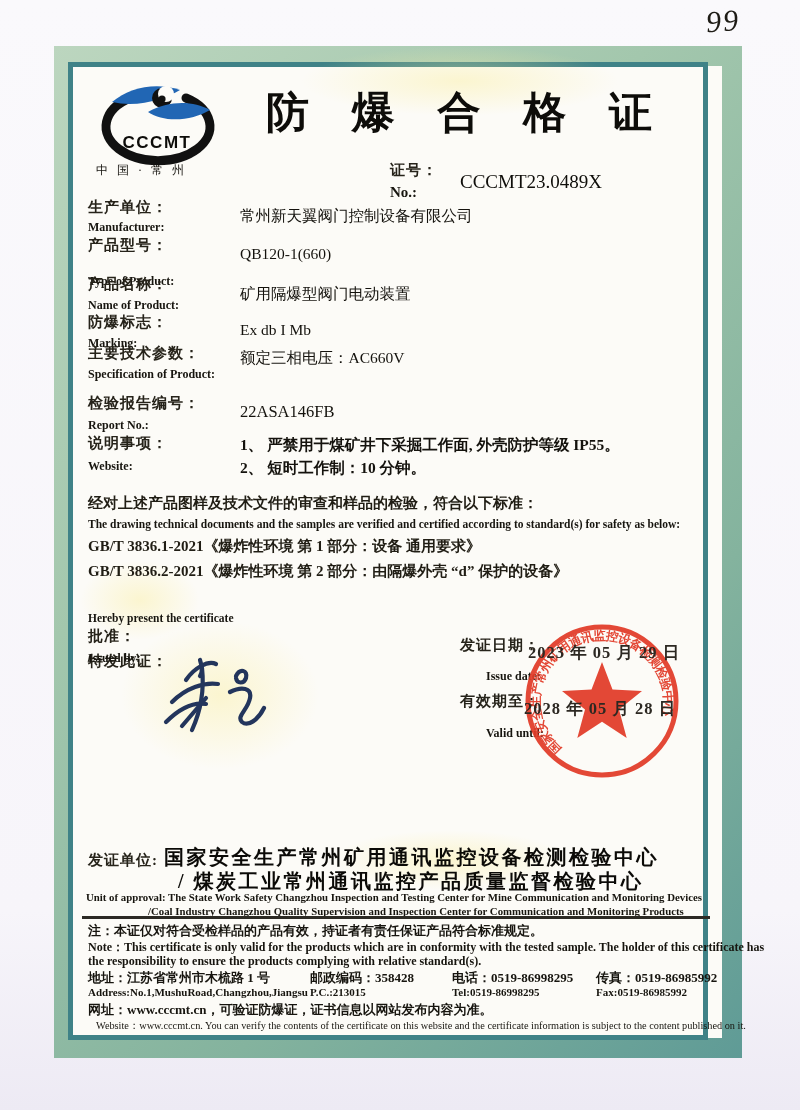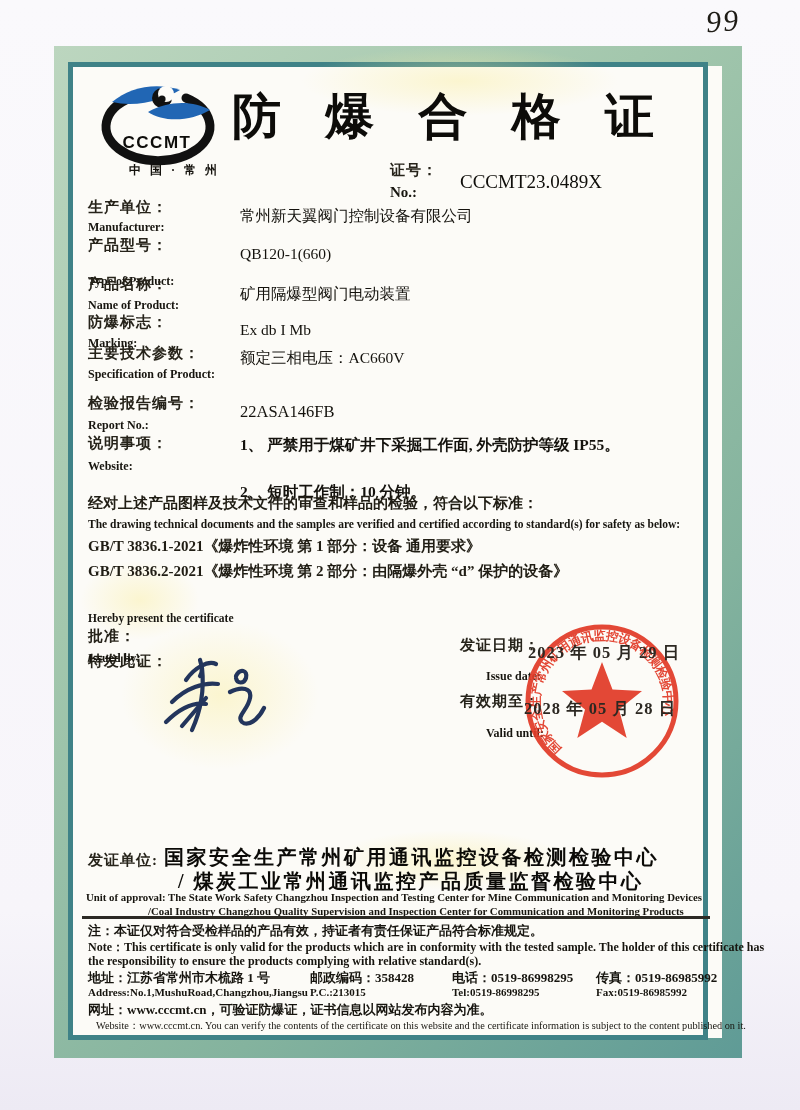--- a/index.html
+++ b/index.html
@@ -16,21 +16,21 @@
   
   .inner-line{position:absolute;left:68px;top:62px;width:640px;height:978px;box-sizing:border-box;
         border:5px solid #3f8287;background:#fcfbf7;}
   
   .blotch{position:absolute;border-radius:50%;pointer-events:none;
         background:radial-gradient(ellipse at center,rgba(250,238,160,0.45) 0%,rgba(250,238,160,0) 70%);}
   .txt{position:absolute;color:#1e1c16;white-space:nowrap;}
   .zh-label{font-size:15px;font-weight:bold;letter-spacing:1px;color:#26231a;}
   .en-label{font-size:12px;font-weight:bold;color:#17150f;}
   .value{font-size:15.5px;color:#14120d;}
-  .title{font-size:49px;font-weight:bold;letter-spacing:16px;color:#0d0c09;}
+  .title{font-size:43px;font-weight:bold;letter-spacing:16px;color:#0d0c09;text-align:center;}
   .subtitle{font-size:20px;font-weight:bold;word-spacing:10px;letter-spacing:0.5px;color:#0d0c09;text-align:center;}
   .small-en{font-size:11.5px;font-weight:bold;color:#17150f;}
   .std{font-size:15px;font-weight:bold;color:#201d14;}
   .bigunit{font-size:20px;font-weight:bold;letter-spacing:2.5px;color:#0b0a07;}
   .divider{position:absolute;left:82px;top:916px;width:628px;height:3px;background:#2c2a24;}
   .stamp-wrap{position:absolute;left:519px;top:618px;width:166px;height:166px;opacity:0.93;}
   .datetxt{font-size:16.5px;font-weight:bold;letter-spacing:1px;color:#2c2822;z-index:5;}
   .footnote{font-size:12px;font-weight:bold;color:#17150f;white-space:nowrap;}
 </style>
 </head>
@@ -53,21 +53,21 @@
   <div style="position:absolute;left:96px;top:84px;width:124px;height:100px;">
     <svg width="124" height="82" viewBox="0 0 124 82">
       <path d="M34,14 A52,34 0 1 0 90,14" fill="none" stroke="#111111" stroke-width="9" stroke-linecap="round"></path>
       <path d="M16,18 C34,3 60,-2 84,6 C70,15 42,24 16,18 Z" fill="#2166b4"></path>
       <circle cx="66" cy="14" r="10" fill="#111111"></circle>
       <circle cx="70" cy="10" r="8" fill="#fdfcf8"></circle>
       <circle cx="66" cy="15" r="3.6" fill="#111111"></circle>
       <path d="M52,28 C72,17 96,16 114,26 C96,37 68,39 52,28 Z" fill="#2166b4"></path>
       <text x="61" y="64" text-anchor="middle" font-size="17" font-weight="bold" letter-spacing="1.5" fill="#0d0c09" font-family="Liberation Sans, sans-serif">CCCMT</text>
     </svg>
-    <div class="txt" style="left:0;top:78px;width:124px;text-align:right;font-size:12px;font-weight:bold;letter-spacing:3px;color:#14120d;">中 国 · 常 州</div>
+    <div class="txt" style="left:0;top:78px;width:124px;text-align:left;font-size:12px;font-weight:normal;letter-spacing:3px;color:#14120d;">中 国 · 常 州</div>
   </div>
 
   <div class="txt title" style="left:232px;top:84px;width:470px;">防 爆 合 格 证</div>
   <div class="txt zh-label" style="left:390px;top:161px;">证号：</div>
   <div class="txt en-label" style="left:390px;top:184px;font-size:15px;">No.:</div>
   <div class="txt" style="left:460px;top:171px;font-size:19px;color:#0f0e0a;">CCCMT23.0489X</div>
 
   <div>
     <div class="txt zh-label" style="left:88px;top:198px;">生产单位：</div>
     <div class="txt en-label" style="left:88px;top:220px;">Manufacturer:</div>
@@ -95,21 +95,21 @@
   </div>
   <div>
     <div class="txt zh-label" style="left:88px;top:394px;">检验报告编号：</div>
     <div class="txt en-label" style="left:88px;top:418px;">Report No.:</div>
     <div class="txt value" style="left:240px;top:402px;font-size:16.5px;">22ASA146FB</div>
   </div>
   <div>
     <div class="txt zh-label" style="left:88px;top:434px;">说明事项：</div>
     <div class="txt en-label" style="left:88px;top:459px;">Website:</div>
     <div class="txt value" style="left:240px;top:435px;font-weight:bold;">1、 严禁用于煤矿井下采掘工作面, 外壳防护等级 IP55。</div>
-    <div class="txt value" style="left:240px;top:458px;font-weight:bold;margin-top:24px;">2、 短时工作制：10 分钟。</div>
+    <div class="txt value" style="left:240px;top:458px;font-weight:bold;">2、 短时工作制：10 分钟。</div>
   </div>
 
   <div>
     <div class="txt std" style="left:88px;top:494px;">经对上述产品图样及技术文件的审查和样品的检验，符合以下标准：</div>
     <div class="txt small-en" style="left:88px;top:518px;">The drawing technical documents and the samples are verified and certified according to standard(s) for safety as below:</div>
     <div class="txt std" style="left:88px;top:537px;">GB/T 3836.1-2021《爆炸性环境 第 1 部分：设备 通用要求》</div>
     <div class="txt std" style="left:88px;top:562px;">GB/T 3836.2-2021《爆炸性环境 第 2 部分：由隔爆外壳 “d” 保护的设备》</div>
   </div>
 
   <div class="txt zh-label" style="left:88px;top:608px;margin-top:44px;">特发此证：</div>

